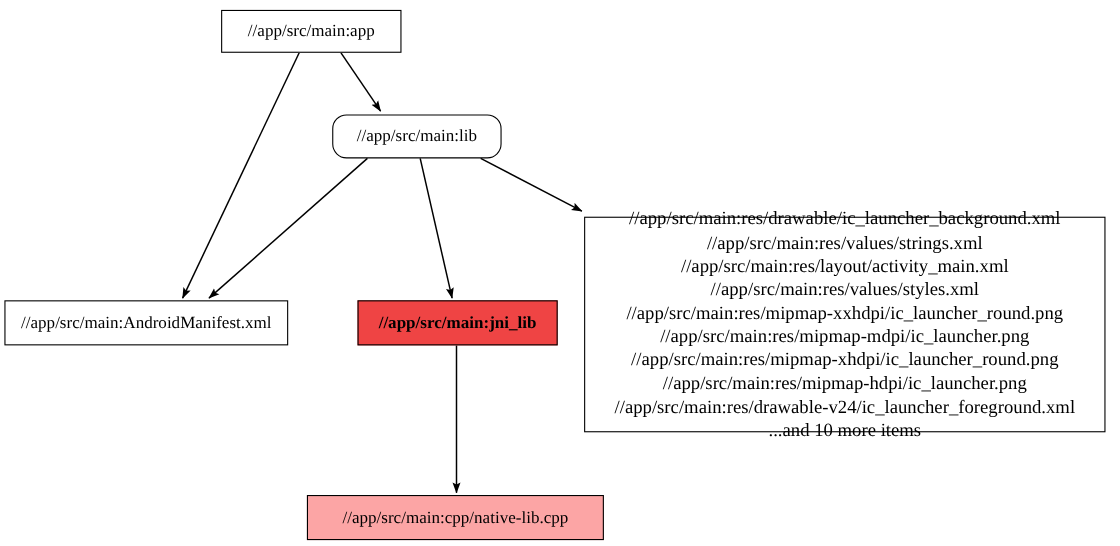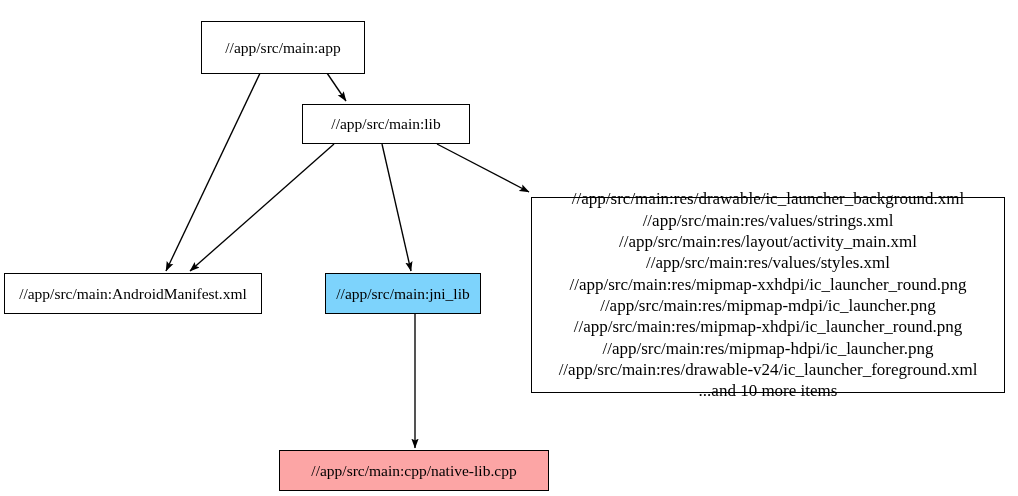--- a/index.html
+++ b/index.html
@@ -69,33 +69,33 @@
     <g id="edge-group" stroke="#000000" stroke-width="1.35" fill="none" marker-end="url(#arrowhead)">
         <line x1="272" y1="48" x2="166" y2="271"></line>
         <line x1="310" y1="48" x2="346" y2="101"></line>
         <line x1="334" y1="144" x2="190" y2="271"></line>
         <line x1="382" y1="144" x2="411" y2="271"></line>
         <line x1="437" y1="144" x2="529" y2="192"></line>
         <line x1="415" y1="314" x2="415" y2="448"></line>
       </g>
   </svg>
 
-  <div class="node" style="left: 201px; top: 9px; width: 164px; height: 53px; border-color: rgb(0, 0, 0); background: rgb(255, 255, 255); margin-top: 12px;">
+  <div class="node" style="left: 201px; top: 9px; width: 164px; height: 39px; border-color: rgb(0, 0, 0); background: rgb(255, 255, 255);">
     <span class="label">//app/src/main:app</span>
   </div>
 
-  <div class="node" style="left: 302px; top: 104px; width: 168px; height: 40px; border-color: rgb(0, 0, 0); background: rgb(255, 255, 255);">
+  <div class="node" style="left: 302px; top: 104px; width: 154px; height: 40px; border-color: rgb(0, 0, 0); background: rgb(255, 255, 255); border-radius: 13px;">
     <span class="label">//app/src/main:lib</span>
   </div>
 
   <div class="node" style="left: 4px; top: 273px; width: 258px; height: 41px; border-color: rgb(0, 0, 0); background: rgb(255, 255, 255);">
     <span class="label">//app/src/main:AndroidManifest.xml</span>
   </div>
 
-  <div class="node" style="left: 325px; top: 273px; width: 156px; height: 41px; border-color: rgb(0, 0, 0); background: #7dd3fc;">
+  <div class="node" style="left: 325px; top: 273px; width: 182px; height: 41px; border-color: rgb(0, 0, 0); background: #ef4444; font-weight: bold;">
     <span class="label">//app/src/main:jni_lib</span>
   </div>
 
   <div class="node" style="left: 279px; top: 450px; width: 270px; height: 41px; border-color: rgb(0, 0, 0); background: #fca5a5; text-align: right;">
     <span class="label">//app/src/main:cpp/native-lib.cpp</span>
   </div>
 
   <div class="node node-multiline" style="left: 531px; top: 197px; width: 474px; height: 196px; border-color: rgb(0, 0, 0); background: rgb(255, 255, 255);">
     <span class="label">//app/src/main:res/drawable/ic_launcher_background.xml
 //app/src/main:res/values/strings.xml

